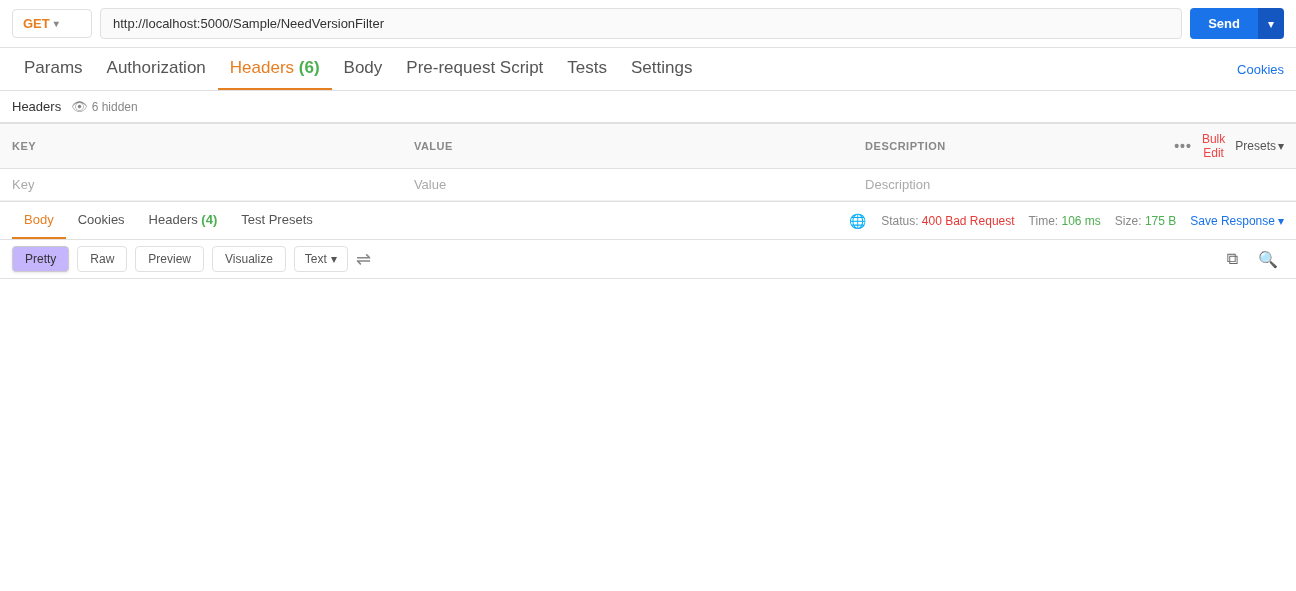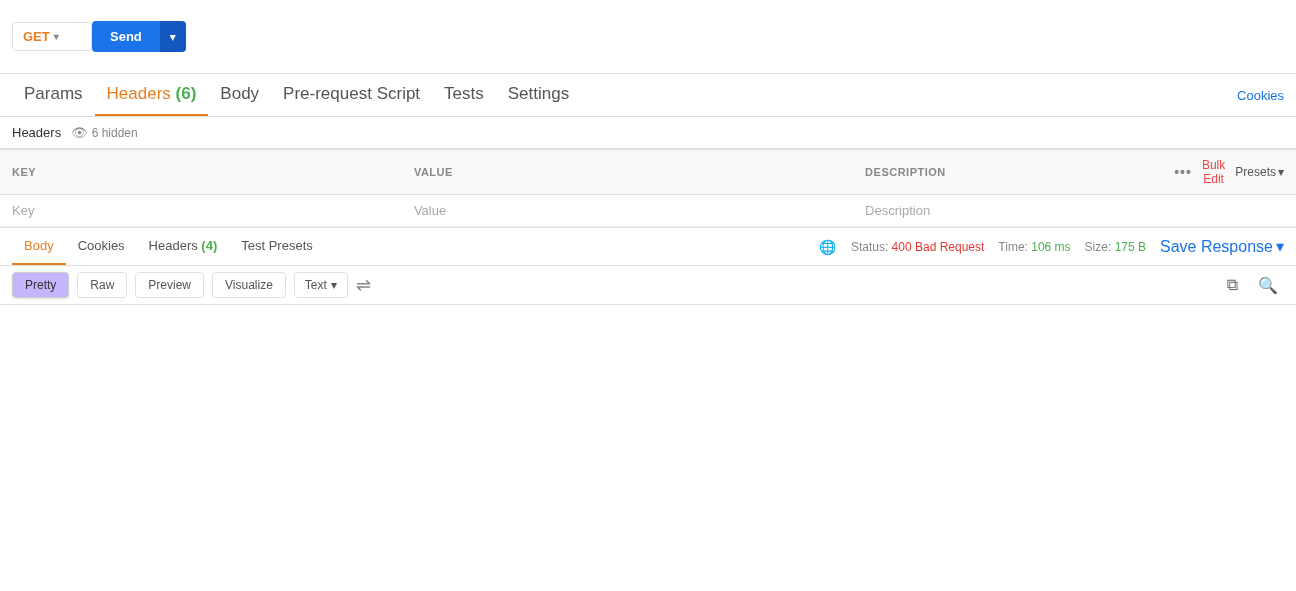--- a/index.html
+++ b/index.html
@@ -2,22 +2,23 @@
 <html><head>
   <meta charset="utf-8">
   <style>
     * { box-sizing: border-box; margin: 0; padding: 0; }
     body { font-family: -apple-system, BlinkMacSystemFont, 'Segoe UI', sans-serif; font-size: 13px; color: #333; background: #fff; overflow: hidden; }
 
     
     .top-bar {
       display: flex;
       align-items: center;
-      padding: 21px 12px;
-      border-bottom: 1px solid #e0e0e0;
+      padding: 8px 12px;
+      border-bottom: 1px solid #e0e0e0;
+      gap: 8px;
       background: #fff;
     }
     .method-select {
       display: flex;
       align-items: center;
       gap: 4px;
       border: 1px solid #e0e0e0;
       border-radius: 4px;
       padding: 6px 10px;
       cursor: pointer;
@@ -224,21 +225,21 @@
       font-size: 14px;
     }
     .status-label { color: #888; margin-top: 22px; }
     .status-value-bad { color: #e53935; font-weight: 500; }
     .status-value-ok { color: #4caf50; font-weight: 500; }
     .save-response-btn {
       color: #1a73e8;
       background: none;
       border: none;
       cursor: pointer;
-      font-size: 16px;
+      font-size: 12px;
       display: flex;
       align-items: center;
       gap: 3px;
     }
 
     
     .response-body-toolbar {
       display: flex;
       align-items: center;
       padding: 6px 12px;
@@ -320,30 +321,34 @@
     ::-webkit-scrollbar-thumb { background: #ccc; border-radius: 3px; }
   </style>
 </head>
 <body>
 
 <div class="top-bar">
   <div class="method-select">
     <span>GET</span>
     <span class="chevron">▾</span>
   </div>
+  <input type="text" class="url-bar" value="http://localhost:5000/Sample/NeedVersionFilter" style="">
   <div class="send-btn">
     <button class="send-btn-main">Send</button>
     <button class="send-btn-arrow">▾</button>
   </div>
 </div>
 
 <div class="request-tabs">
   <div class="tabs-left">
     <div class="tab">
       <span>Params</span>
+    </div>
+    <div class="tab">
+      <span>Authorization</span>
     </div>
     <div class="tab active">
       <span>Headers <span class="badge">(6)</span></span>
     </div>
     <div class="tab">
       <span>Body</span>
     </div>
     <div class="tab">
       <span>Pre-request Script</span>
     </div>

